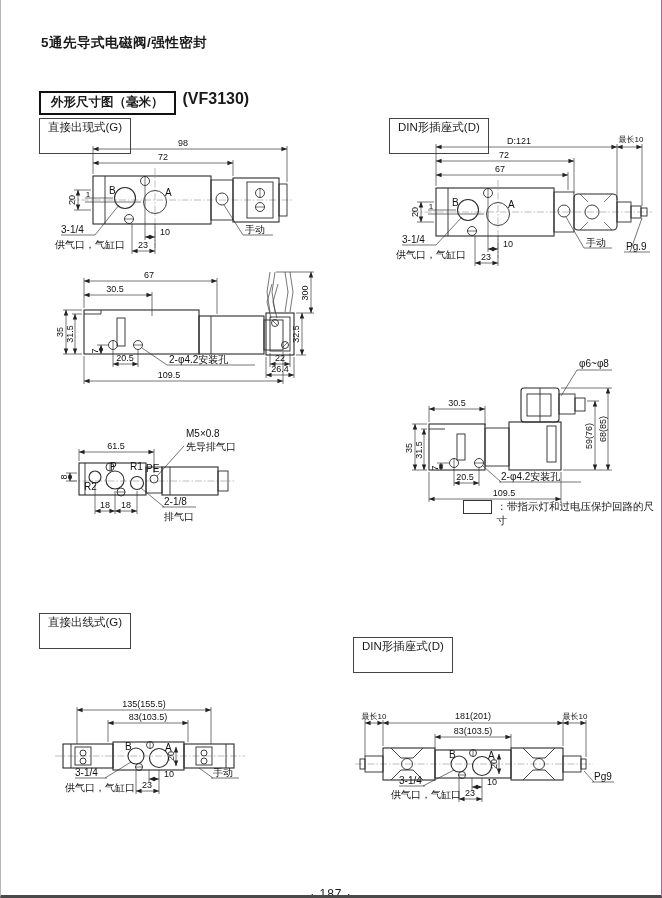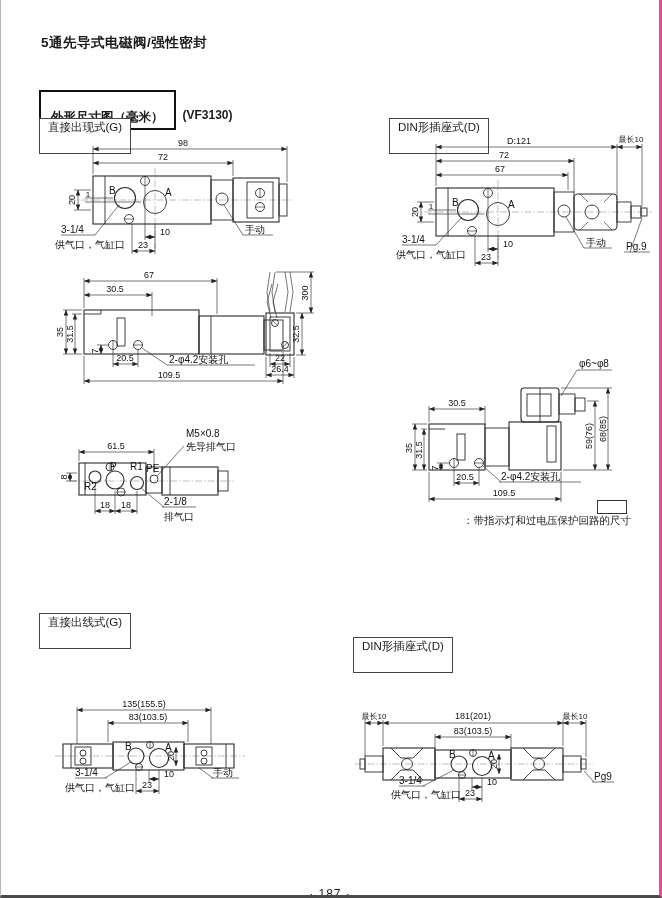--- a/index.html
+++ b/index.html
@@ -1,27 +1,27 @@
 <!DOCTYPE html>
 <html><head>
 <meta charset="utf-8">
 <style>
   html,body { margin:0; padding:0; background:#e8e8e8; }
   #page {
     position:relative; width:662px; height:898px; background:#ffffff;
     font-family:"Liberation Sans", sans-serif; color:#1a1a1a; overflow:hidden;
-    border-left:1px solid #b5b5b5; border-right:3px solid #ec4899;
+    border-left:1px solid #b5b5b5; border-right:1px solid #ec4899;
     border-bottom:3px solid #4a4a4a; box-sizing:border-box;
   }
   .abs { position:absolute; }
   .title { font-size:13.5px; font-weight:bold; line-height:17px; letter-spacing:0.5px; }
-  .hdr-box { display:inline-block; border:2px solid #111; font-weight:bold; font-size:12.5px; padding:17px 10px 2px; background:#fff; }
-  .model { font-weight:bold; font-size:12px; margin-left:7px; vertical-align:2px;text-align:center; }
+  .hdr-box { display:inline-block; border:2px solid #111; font-weight:bold; font-size:12.5px; padding:1px 10px 2px; background:#fff; }
+  .model { font-weight:bold; font-size:16px; margin-left:7px; vertical-align:2px;text-align:center; }
   .sub-box { display:inline-block; border:1px solid #444; font-size:11.5px; padding:1px 8px 18px; background:#fff; }
-  .legend { display:flex; align-items:flex-end; font-size:10.5px;flex-direction:column; }
+  .legend { display:flex; align-items:flex-start; font-size:10.5px; }
   .legend-box { display:inline-block; width:28px; height:12px; border:1px solid #333; margin-right:4px; }
   .footer { width:100%; text-align:center; font-size:12px; letter-spacing:1px; }
   svg { overflow:visible; }
   svg text { font-family:"Liberation Sans", sans-serif; font-size:9px; fill:#111; }
   svg text.lb { font-size:10px; }
   svg text.sm { font-size:8px; }
   .ol { fill:none; stroke:#2b2b2b; stroke-width:1.1; }
   .ol2 { fill:none; stroke:#2b2b2b; stroke-width:0.9; }
   .tl { fill:none; stroke:#2b2b2b; stroke-width:0.65; }
   .cl { fill:none; stroke:#8a8a8a; stroke-width:0.55; stroke-dasharray:7 2 1.5 2; }

